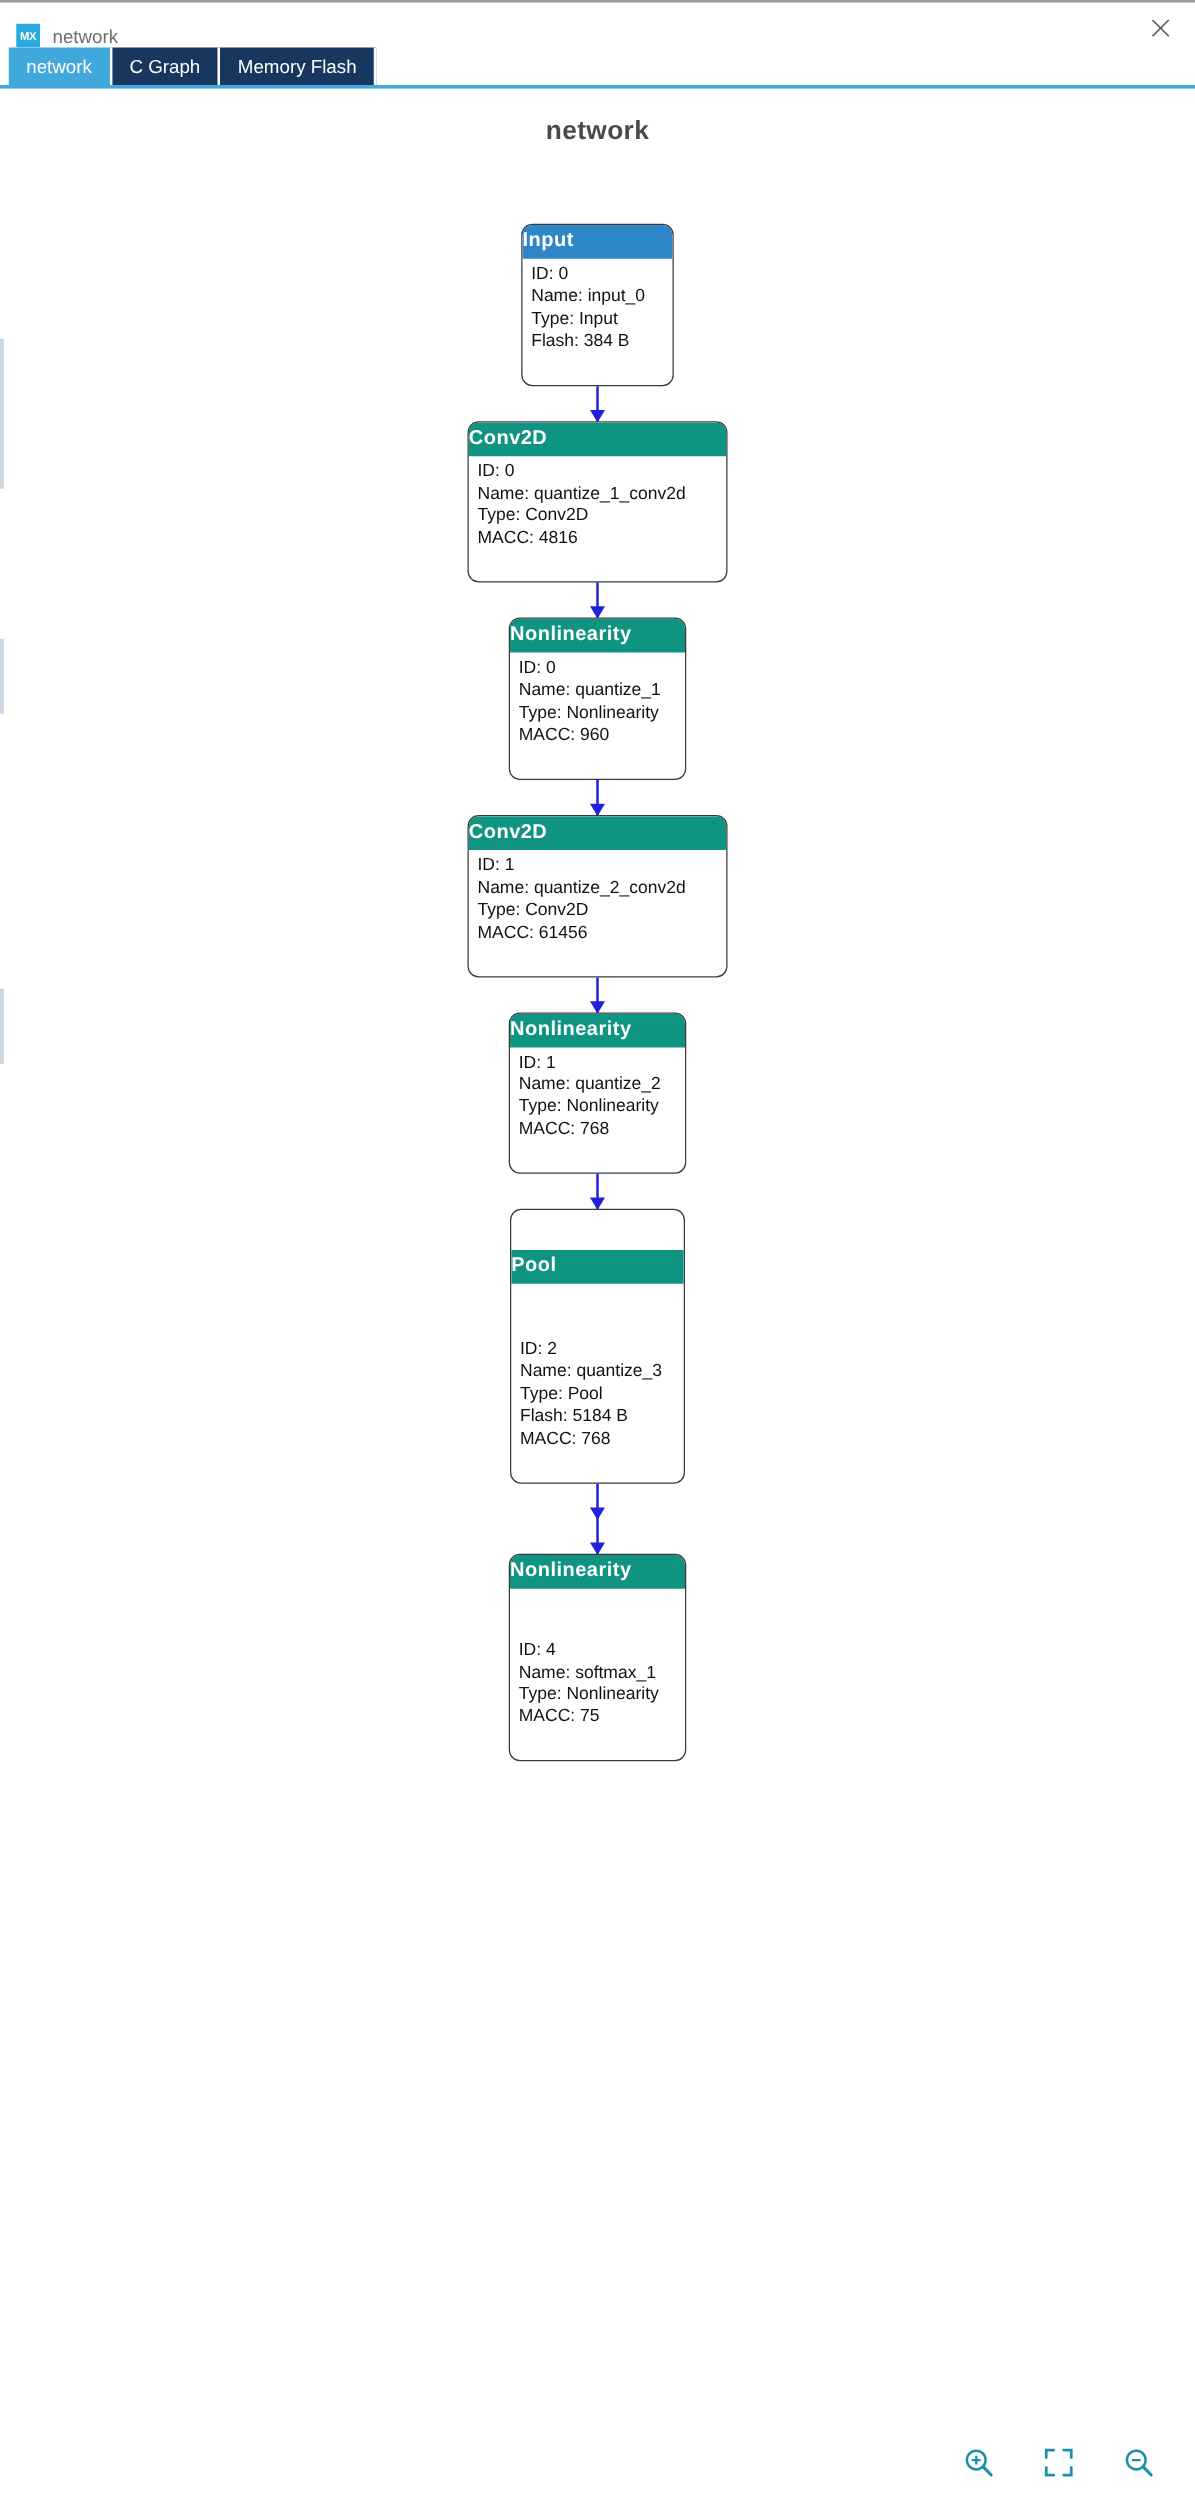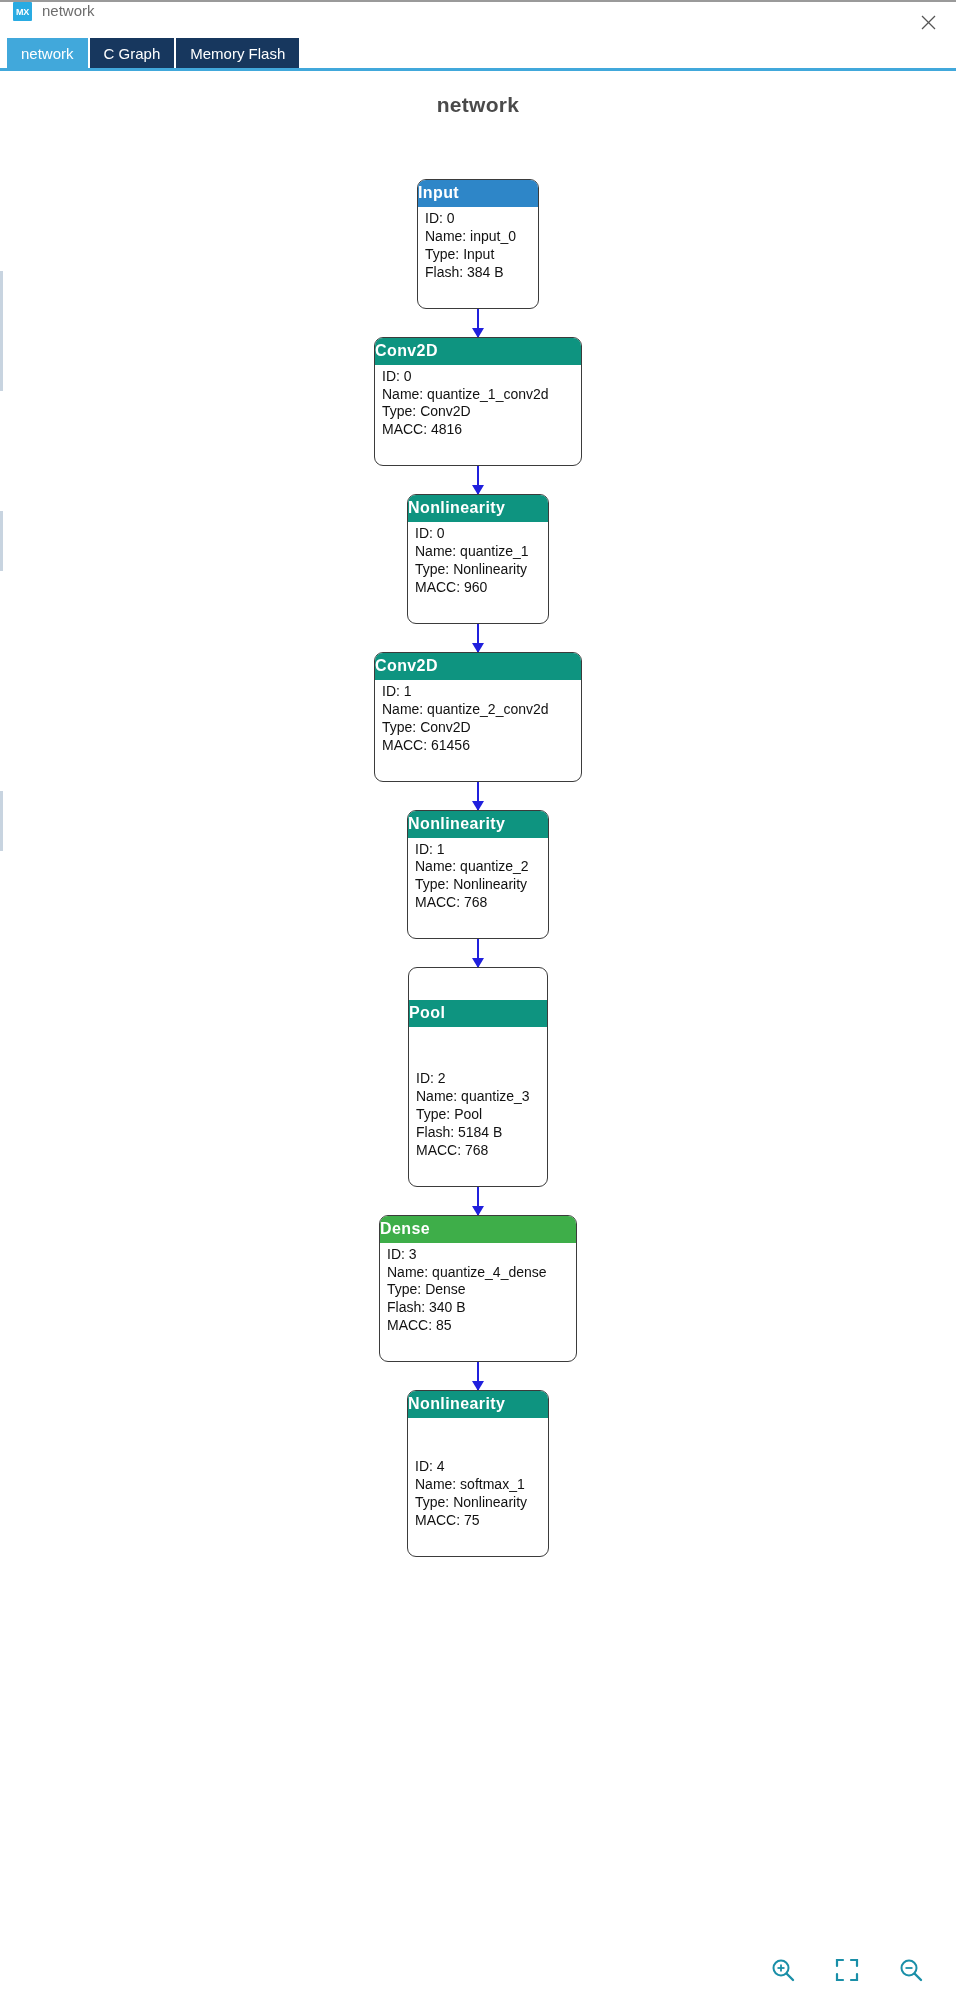--- a/index.html
+++ b/index.html
@@ -16,21 +16,21 @@
     overflow: hidden;
   }
 
   
   .titlebar {
     position: relative;
     height: 38px;
     background: #ffffff;
     border-top: 2px solid #9a9a9a;
     display: flex;
-    align-items: flex-start;
+    align-items: flex-end;
     padding-left: 13px;
   }
   .app-badge {
     width: 19px; height: 19px;
     background: #29ABE2;
     color: #ffffff;
     font-size: 9px;
     font-weight: bold;
     display: flex;
     align-items: center;
@@ -267,30 +267,20 @@
           <div class="node-head" style="background: rgb(14, 148, 128); margin-top: 32px;">Pool</div>
           <div class="node-body" style="padding-bottom: 26px; margin-top: 40px;">
             <div>ID: 2</div>
             <div>Name: quantize_3</div>
             <div>Type: Pool</div>
             <div>Flash: 5184 B</div>
             <div>MACC: 768</div>
           </div>
         </div>
         <div class="arrow" style="height: 28px; background: rgb(32, 32, 221);"></div>
-        <div class="node" style="width: 198px;">
-          <div class="node-head" style="background: rgb(62, 174, 73);">Dense</div>
-          <div class="node-body" style="padding-bottom: 26px;">
-            <div>ID: 3</div>
-            <div>Name: quantize_4_dense</div>
-            <div>Type: Dense</div>
-            <div>Flash: 340 B</div>
-            <div>MACC: 85</div>
-          </div>
-        </div>
         <div class="arrow" style="height: 28px; background: rgb(32, 32, 221);"></div>
         <div class="node" style="width: 142px;">
           <div class="node-head" style="background: rgb(14, 148, 128);">Nonlinearity</div>
           <div class="node-body" style="padding-bottom: 26px; margin-top: 37px;">
             <div>ID: 4</div>
             <div>Name: softmax_1</div>
             <div>Type: Nonlinearity</div>
             <div>MACC: 75</div>
           </div>
         </div>

